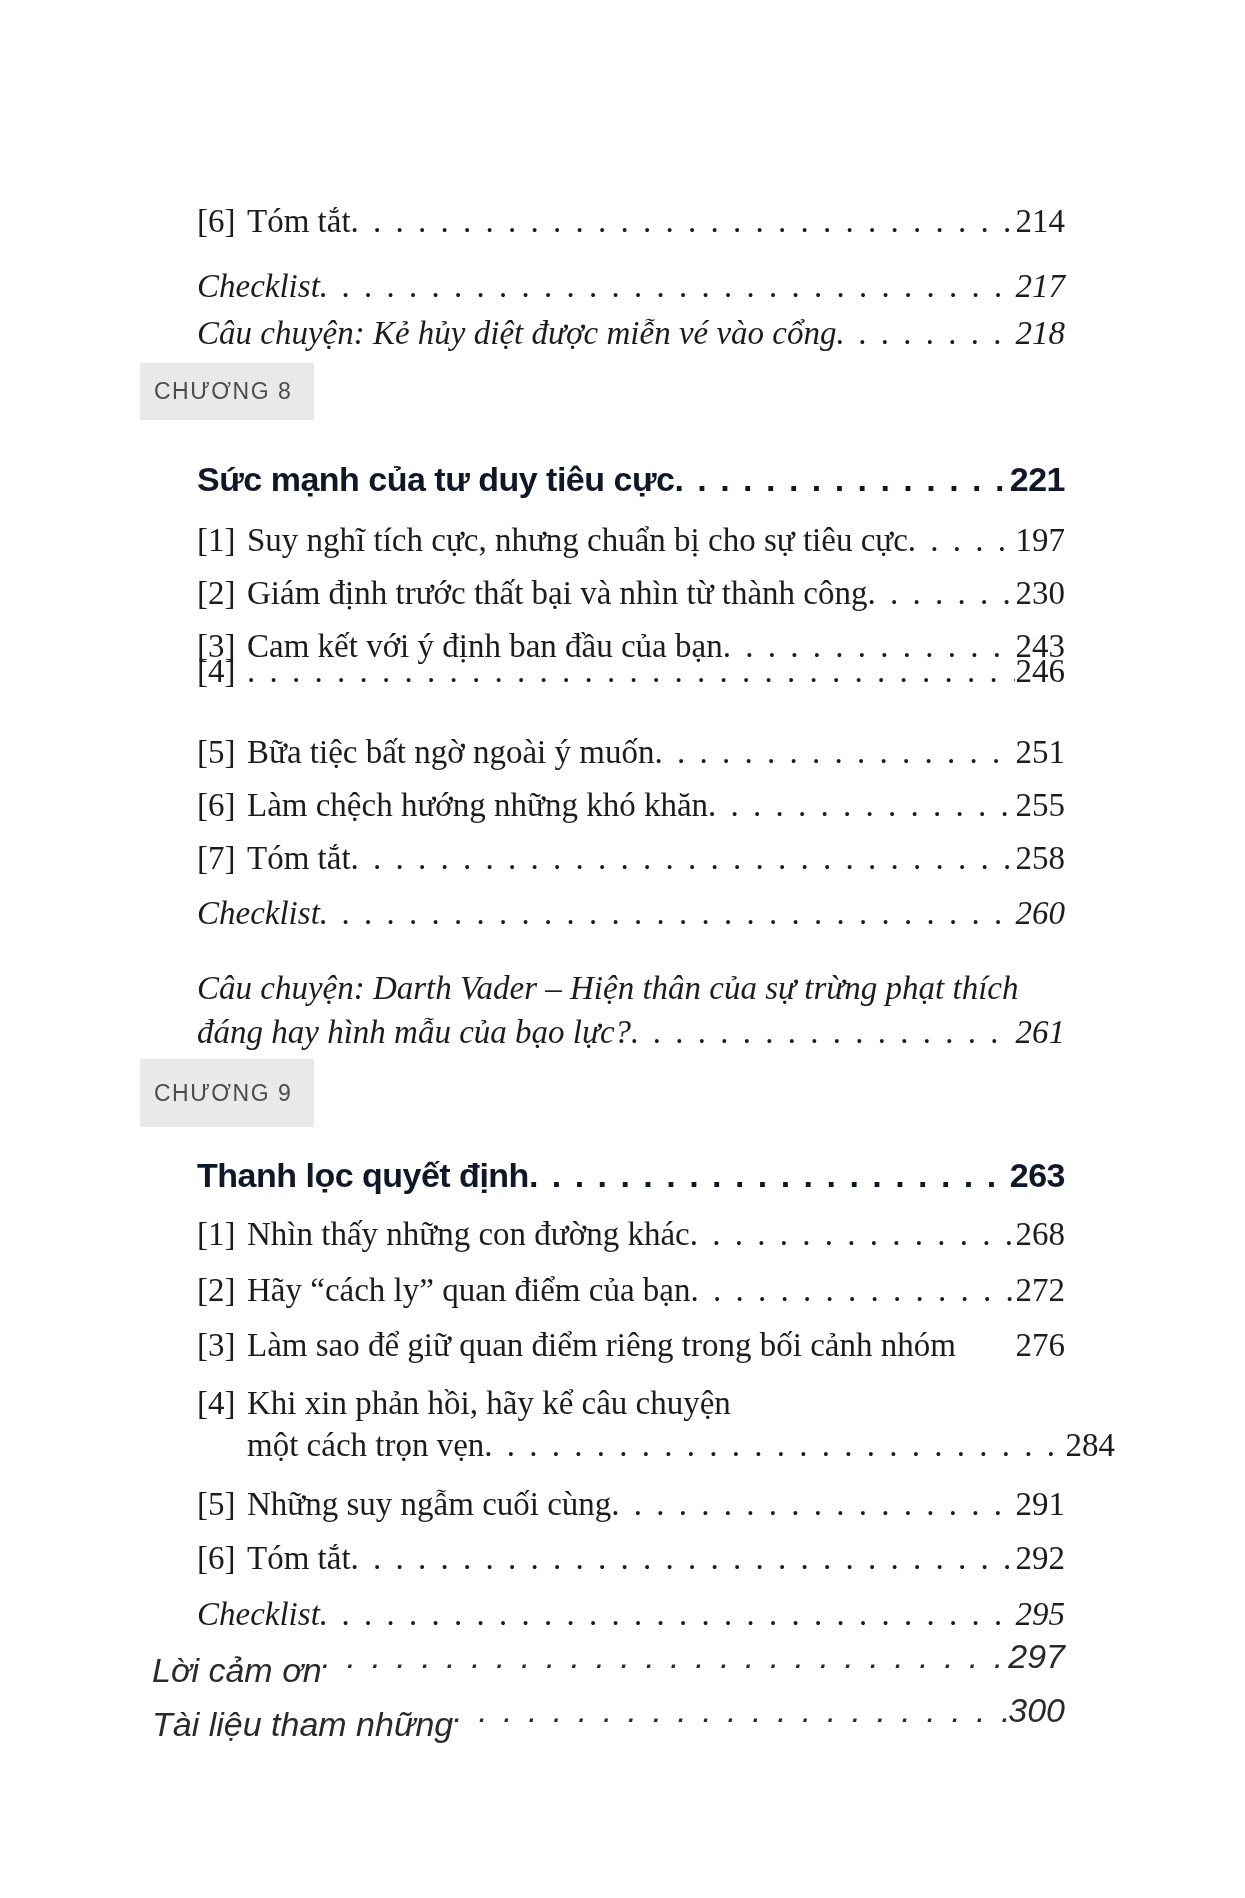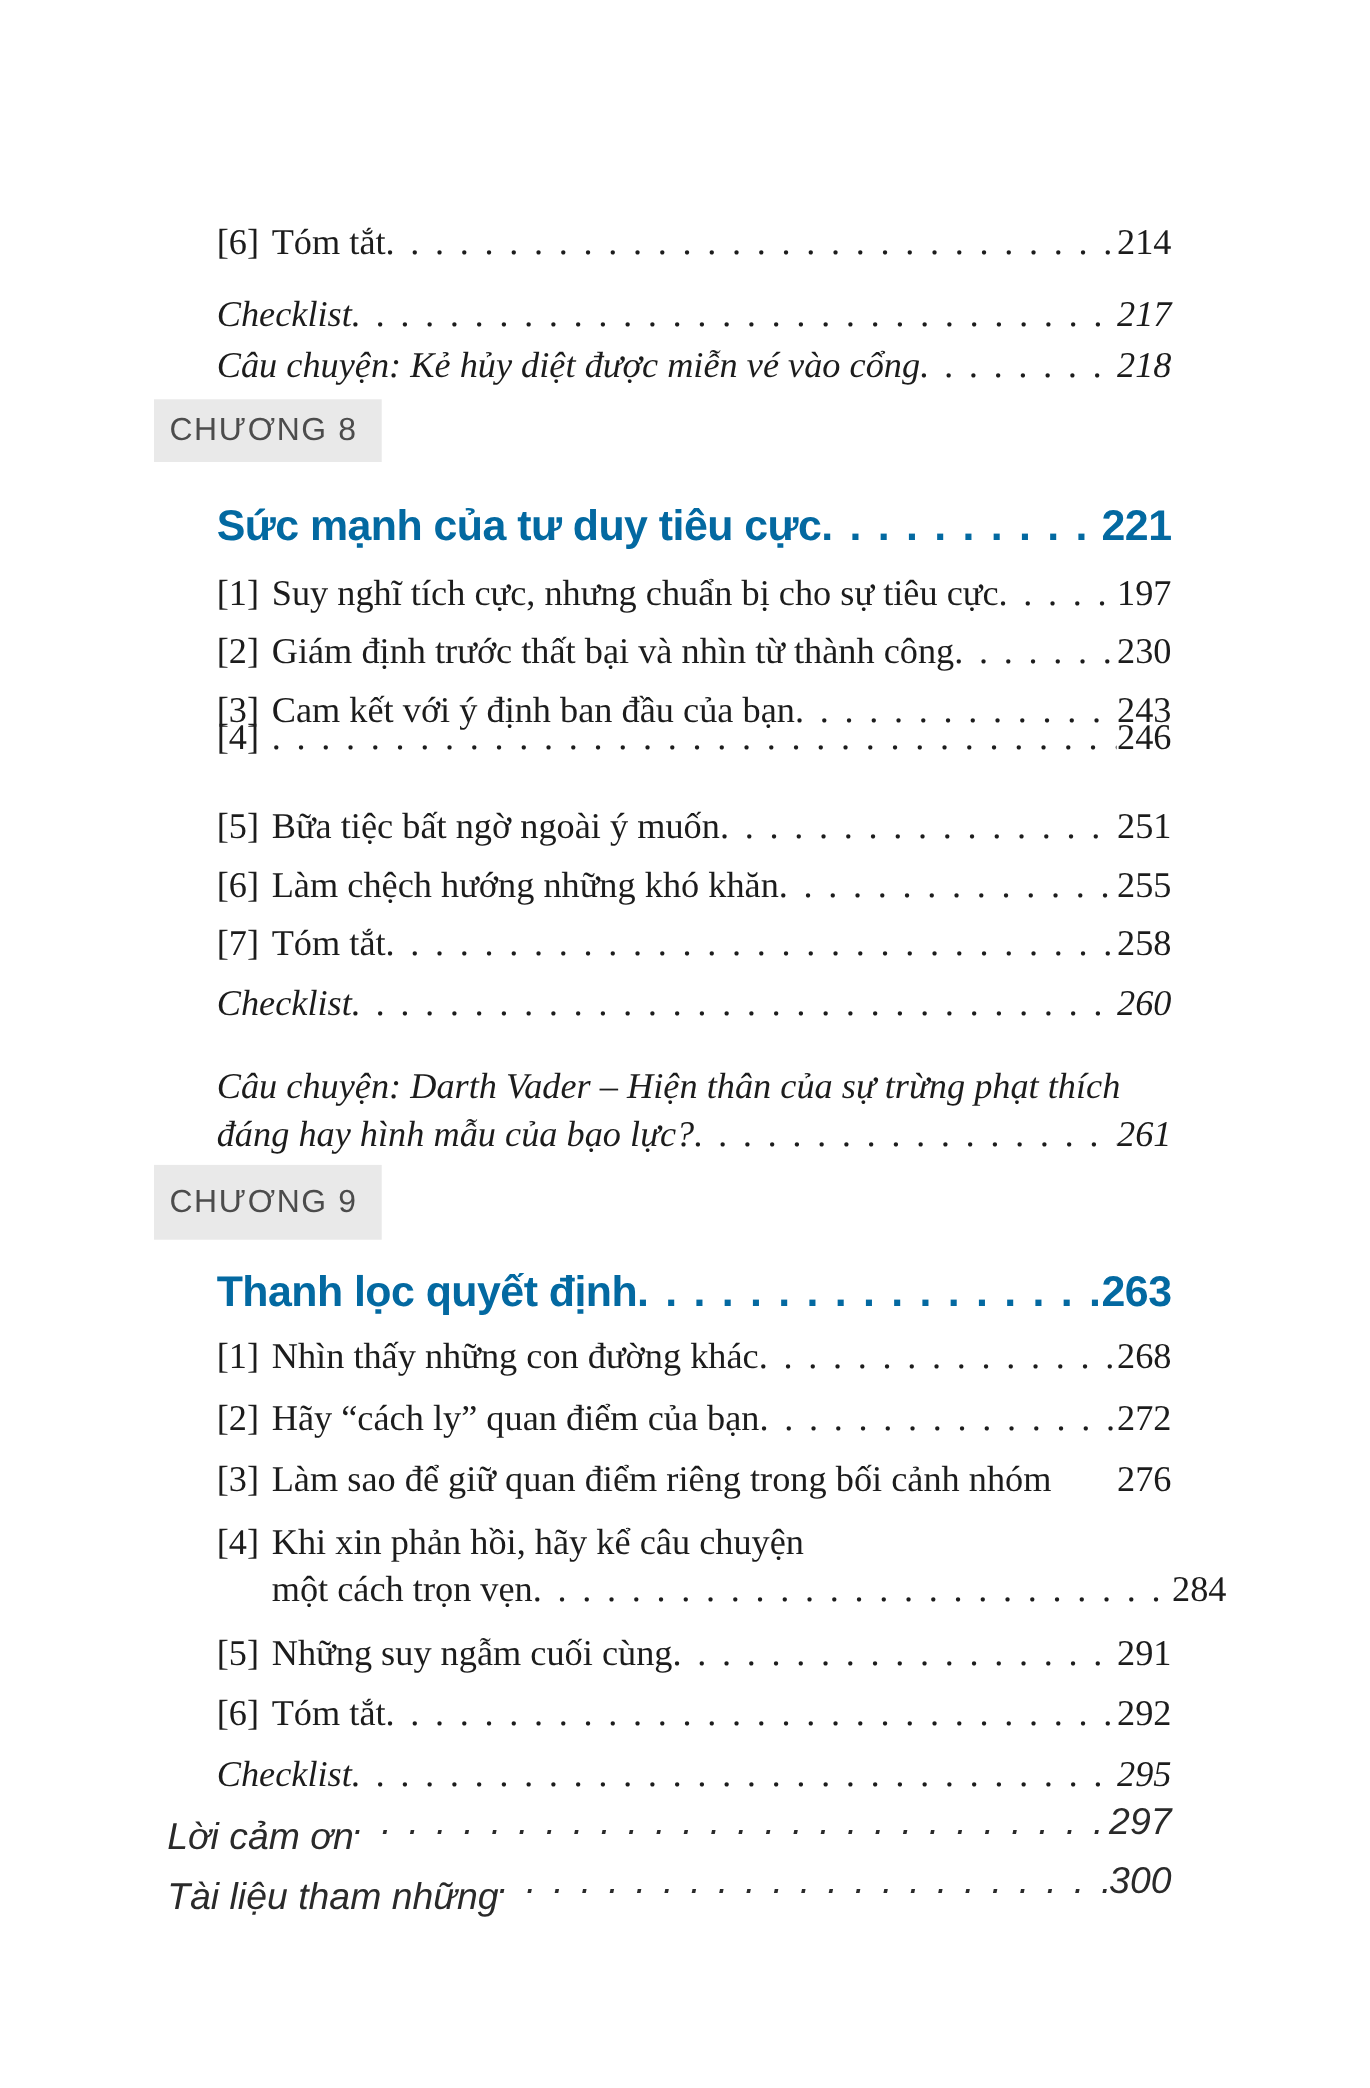--- a/index.html
+++ b/index.html
@@ -28,28 +28,28 @@
   .pg{flex:0 0 auto;margin-left:1px;}
   .no-dots .dots::after{content:"";}
   .no-dots .pg{margin-left:14px;}
   .plain .dots::after{content:"";}
   .italic-serif{font-style:italic;}
   .chapter-box{
     position:absolute;left:140px;
     background:#e9e9e9;
     font-family:"Liberation Sans","DejaVu Sans",sans-serif;
     color:#4c4c4c;
-    font-size:29px;letter-spacing:1.5px;
+    font-size:23px;letter-spacing:1.5px;
     display:flex;align-items:center;
     padding:0 22px 0 14px;
   }
   .chapter-title{
     font-family:"Liberation Sans","DejaVu Sans",sans-serif;
-    font-weight:bold;color:#0369a1;
-    font-size:39px;line-height:48px;height:48px;
+    font-weight:bold;color:#0f172a;
+    font-size:34px;line-height:48px;height:48px;
     letter-spacing:-0.5px;
   }
   .chapter-title .dots::after{letter-spacing:2px;}
   .backmatter{
     left:152px;width:913px;
     font-family:"Liberation Sans","DejaVu Sans",sans-serif;
     font-style:italic;color:#2a2a2a;
     font-size:34px;
     align-items:center;
   }

